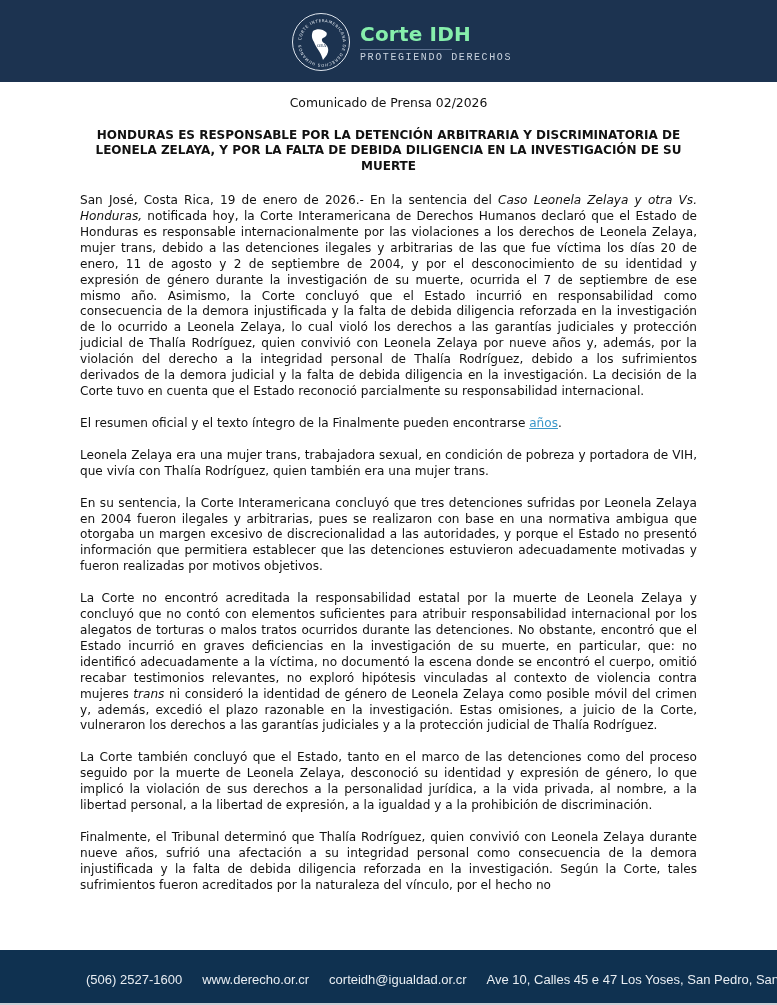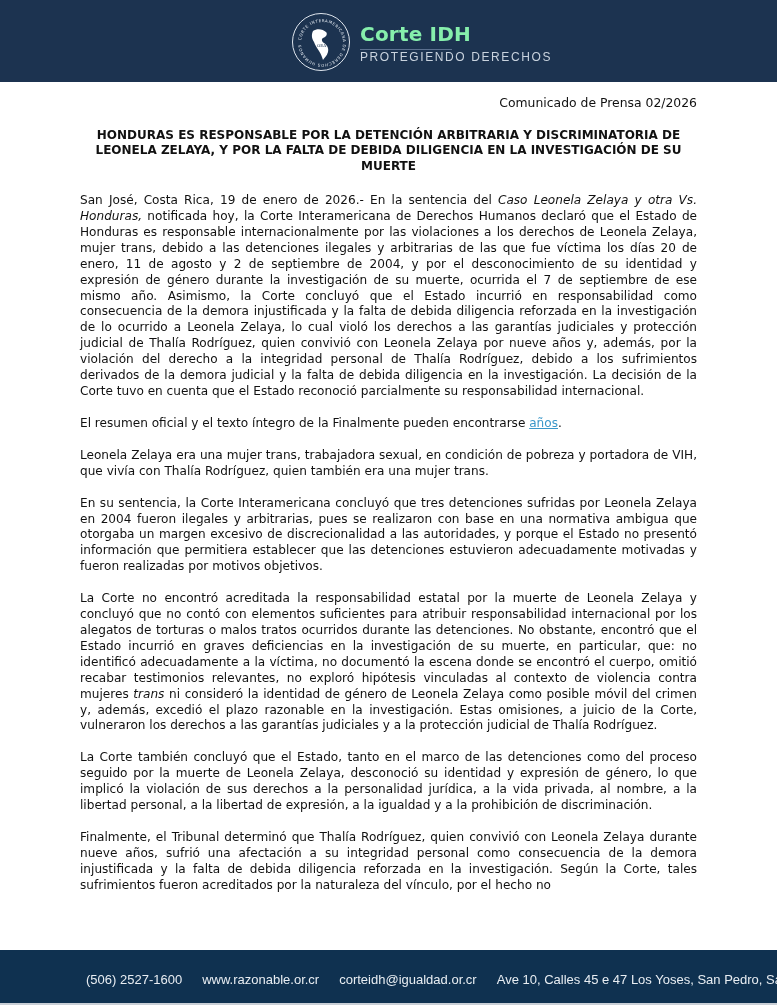--- a/index.html
+++ b/index.html
@@ -19,30 +19,30 @@
       border: 1.5px solid #dfe6ee; position: relative;
     }
     .seal svg { position: absolute; left: 0; top: 0; }
     .brand { margin-left: 10px; display: flex; flex-direction: column; }
     .brand-name {
       color: #86efac; font-family: "DejaVu Sans", sans-serif; font-weight: bold;
       font-size: 20px; line-height: 24px; letter-spacing: 0.2px;
     }
     .brand-rule { width: 92px; height: 1px; background: #5c7190; margin: 3px 0 3px 0; }
     .brand-tag {
-      color: #c9d3de; font-family: Liberation Sans, sans-serif; font-size: 12px;
+      color: #c9d3de; font-family: Liberation Mono, monospace; font-size: 10px;
       letter-spacing: 1.6px; line-height: 9px;
     }
 
     .doc {
       position: absolute; left: 80px; top: 95px; width: 617px;
       font-family: "DejaVu Sans", sans-serif; font-size: 12.1px; line-height: 15.9px;
       color: #111;
     }
-    .comunicado { text-align: right; font-size: 12.4px; margin-bottom: 17px; }
+    .comunicado { text-align: center; font-size: 12.4px; margin-bottom: 17px; }
     .headline {
       text-align: center; font-weight: bold; font-size: 12px; line-height: 15.4px;
       margin: 0 14px 19px 14px;
     }
     .doc p { text-align: justify; margin-bottom: 16px; }
     .doc p.last { margin-bottom: 0; }
     .doc em { font-style: italic; }
     .link { color: #3a97c9; text-decoration: underline; }
 
     .footer {
@@ -96,17 +96,17 @@
   <p><span>La Corte no encontró acreditada la responsabilidad estatal por la muerte de Leonela Zelaya y concluyó que no contó con elementos suficientes para atribuir responsabilidad internacional por los alegatos de torturas o malos tratos ocurridos durante las detenciones. No obstante, encontró que el Estado incurrió en graves deficiencias en la investigación de su muerte, en particular, que: no identificó adecuadamente a la víctima, no documentó la escena donde se encontró el cuerpo, omitió recabar testimonios relevantes, no exploró hipótesis vinculadas al contexto de violencia contra mujeres </span><em>trans</em><span> ni consideró la identidad de género de Leonela Zelaya como posible móvil del crimen y, además, excedió el plazo razonable en la investigación. Estas omisiones, a juicio de la Corte, vulneraron los derechos a las garantías judiciales y a la protección judicial de Thalía Rodríguez.</span></p>
 
   <p>La Corte también concluyó que el Estado, tanto en el marco de las detenciones como del proceso seguido por la muerte de Leonela Zelaya, desconoció su identidad y expresión de género, lo que implicó la violación de sus derechos a la personalidad jurídica, a la vida privada, al nombre, a la libertad personal, a la libertad de expresión, a la igualdad y a la prohibición de discriminación.</p>
 
   <p class="last">Finalmente, el Tribunal determinó que Thalía Rodríguez, quien convivió con Leonela Zelaya durante nueve años, sufrió una afectación a su integridad personal como consecuencia de la demora injustificada y la falta de debida diligencia reforzada en la investigación. Según la Corte, tales sufrimientos fueron acreditados por la naturaleza del vínculo, por el hecho no</p>
 </main>
 
 <footer class="footer">
   <div class="footer-row">
     <span>(506) 2527-1600</span>
-    <span>www.razonable.or.cr</span>
+    <span>www.derecho.or.cr</span>
     <span>corteidh@igualdad.or.cr</span>
     <span>Ave 10, Calles 45 e 47 Los Yoses, San Pedro, San José, Costa Rica.</span>
   </div>
 </footer>
 
 </body></html>

